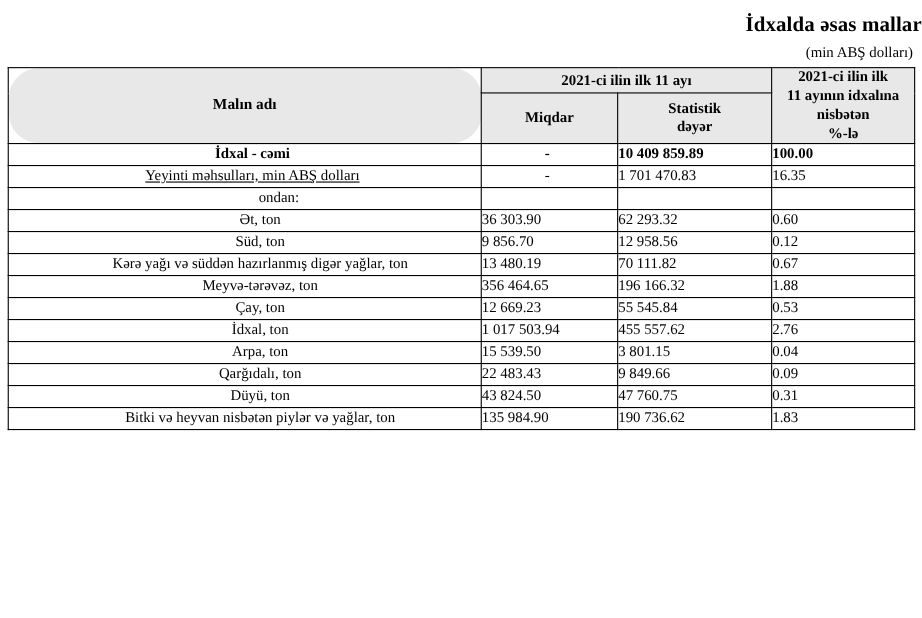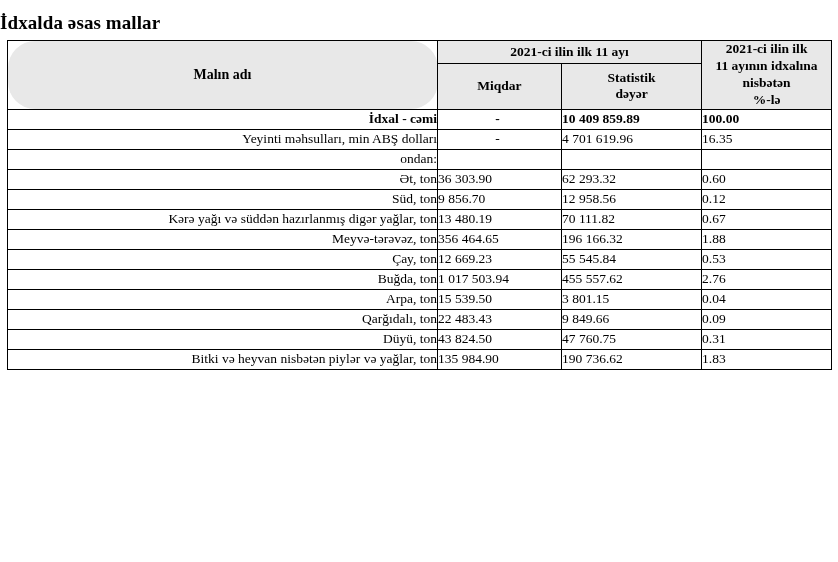--- a/index.html
+++ b/index.html
@@ -14,26 +14,27 @@
     color: #000000;
     overflow: hidden;
   }
   .page {
     position: relative;
     width: 838px;
     height: 562px;
     box-sizing: border-box;
   }
   .doc-title {
-    text-align: left;
+    text-align: right;
     font-size: 19px;
     font-weight: bold;
     padding-top: 12px;
     padding-bottom: 6px;
     letter-spacing: 0.1px;
+    margin-left: 40px;
   }
   .unit-note {
     text-align: right;
     font-size: 13.5px;
     padding-right: 8px;
     padding-bottom: 5px;
   }
   table.main {
     border-collapse: collapse;
     table-layout: fixed;
@@ -56,30 +57,31 @@
   .hdr.name-col {
     font-size: 14px;
     border-radius: 27px;
   }
   .col-name   { width: 430px; }
   .col-qty    { width: 124px; }
   .col-value  { width: 140px; }
   .col-share  { width: 130px; }
 
   td.name {
-    text-align: right;
+    text-align: center;
     padding: 5px 6px 5px 10px;
     height: 20px;
   }
   td.name.indent-0 {
     font-weight: bold;
     padding-left: 14px;
   }
   td.name.indent-1 {
     padding-left: 14px;
+    text-decoration: underline;
   }
   td.name.indent-2 {
     padding-left: 62px;
   }
   td.name.indent-3 {
     padding-left: 28px;
   }
   td.num {
     text-align: left;
     padding: 5px 12px 5px 4px;
@@ -99,20 +101,21 @@
     height: 19px;
   }
 </style>
 </head>
 <body>
 
 <div class="page">
 
   <div class="doc-title">İdxalda əsas mallar</div>
 
+  <div class="unit-note">(min ABŞ dolları)</div>
 
   <table class="main">
     <colgroup>
       <col class="col-name">
       <col class="col-qty">
       <col class="col-value">
       <col class="col-share">
     </colgroup>
     <thead>
       <tr>
@@ -136,21 +139,21 @@
     <tbody id="table-body">
         <tr class="row bold">
           <td class="name indent-0">İdxal - cəmi</td>
           <td class="num center">-</td>
           <td class="num">10 409 859.89</td>
           <td class="num">100.00</td>
         </tr>
         <tr class="row tall">
           <td class="name indent-1">Yeyinti məhsulları, min ABŞ dolları</td>
           <td class="num center">-</td>
-          <td class="num">4 701 619.96</td>
+          <td class="num">1 701 470.83</td>
           <td class="num">16.35</td>
         </tr>
         <tr class="row tall">
           <td class="name indent-2">ondan:</td>
           <td class="num"></td>
           <td class="num"></td>
           <td class="num"></td>
         </tr>
         <tr class="row row">
           <td class="name indent-3">Ət, ton</td>
@@ -176,21 +179,21 @@
           <td class="num">196 166.32</td>
           <td class="num">1.88</td>
         </tr>
         <tr class="row row">
           <td class="name indent-3">Çay, ton</td>
           <td class="num">12 669.23</td>
           <td class="num">55 545.84</td>
           <td class="num">0.53</td>
         </tr>
         <tr class="row row">
-          <td class="name indent-3">Buğda, ton</td>
+          <td class="name indent-3">İdxal, ton</td>
           <td class="num">1 017 503.94</td>
           <td class="num">455 557.62</td>
           <td class="num">2.76</td>
         </tr>
         <tr class="row row">
           <td class="name indent-3">Arpa, ton</td>
           <td class="num">15 539.50</td>
           <td class="num">3 801.15</td>
           <td class="num">0.04</td>
         </tr>

